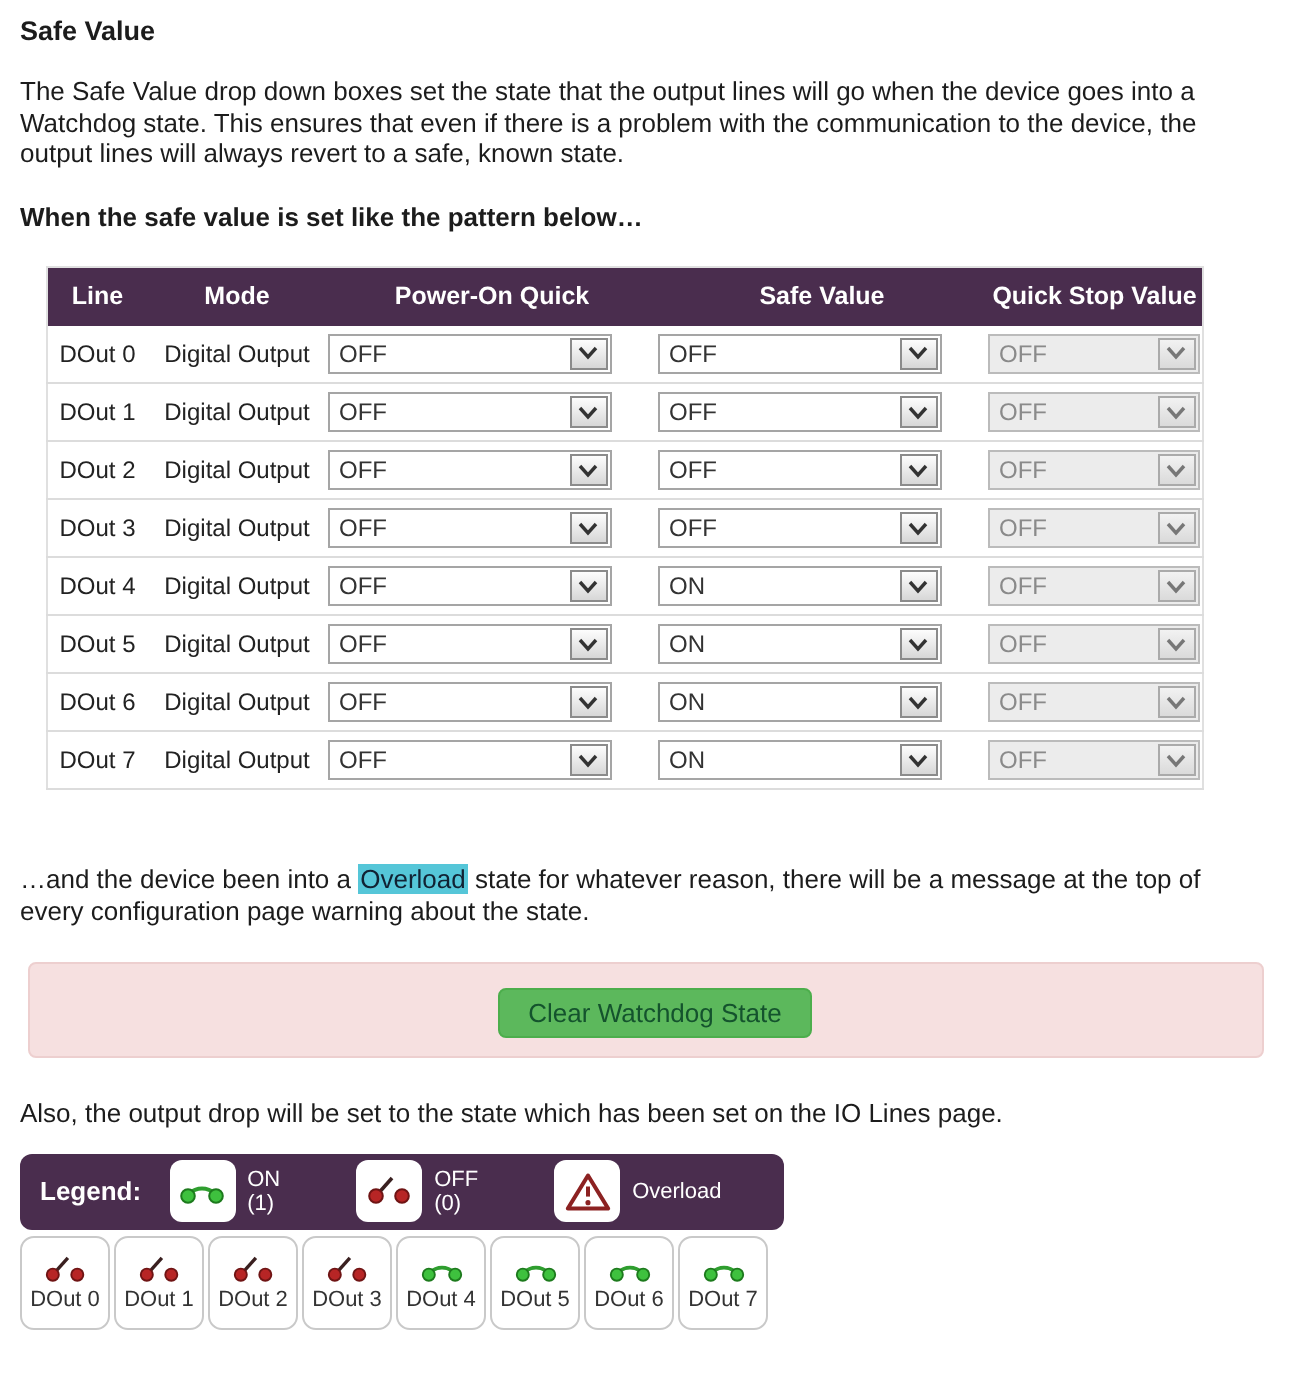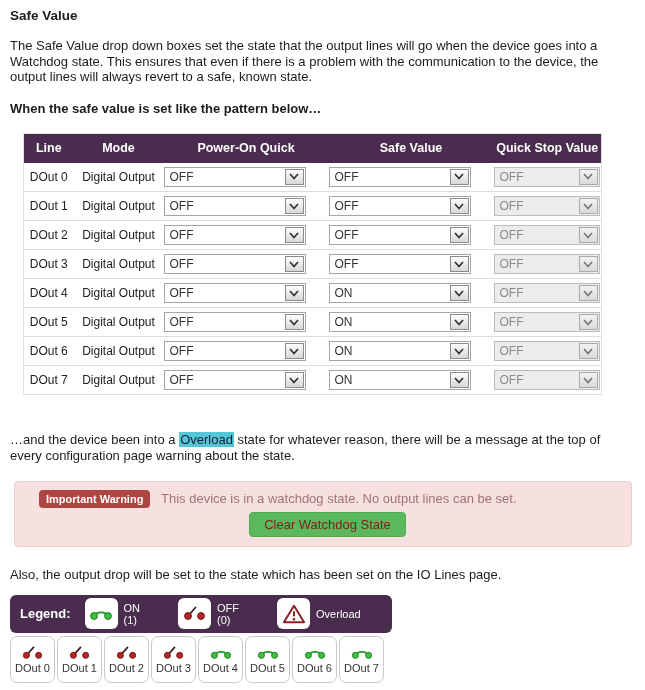--- a/index.html
+++ b/index.html
@@ -41,21 +41,21 @@
   .dd-disabled{background:#ececec;border-color:#bbb;}
   .dd-disabled .dd-val{color:#8a8a8a;}
   .dd-disabled .dd-btn{background:linear-gradient(#f2f2f2,#dadada);border-color:#aaa;}
   .dd-disabled polyline{stroke:#777;}
 
   
   .alert{margin:17px 0 0 4px;width:618px;background:var(--alert-bg);border:1px solid var(--alert-border);border-radius:4px;padding:8px 15px 9px 24px;}
   .badge{background:var(--badge-bg);color:#fff;font-size:11px;font-weight:bold;padding:3px 7px;border-radius:4px;display:inline-block;}
   .alert-msg{color:var(--alert-text);font-size:13px;margin-left:7px;}
   .alert-actions{text-align:center;margin-top:4px;}
-  .btn-green{background:var(--button-green);border:1px solid var(--button-green-border);color:#7f1d1d;font-family:"Liberation Sans",sans-serif;font-size:13px;padding:4px 14px;border-radius:4px;cursor:pointer;}
+  .btn-green{background:var(--button-green);border:1px solid var(--button-green-border);color:#14532d;font-family:"Liberation Sans",sans-serif;font-size:13px;padding:4px 14px;border-radius:4px;cursor:pointer;}
 
   
   .legend{margin:12px 12px 0 0;width:382px;height:38px;background:var(--header-purple);border-radius:6px;display:flex;align-items:center;padding:0 10px;}
   .legend-label{color:#fff;font-weight:bold;font-size:13px;margin-right:14px;}
   .legend-item{display:flex;align-items:center;margin-right:38px;}
   .legend-item:last-child{margin-right:0;}
   .tile{width:33px;height:31px;background:#fff;border-radius:6px;display:flex;align-items:center;justify-content:center;flex:none;margin-right:6px;}
   .legend-text{color:#fff;font-size:11px;line-height:12px;display:flex;flex-direction:column;}
 
   
@@ -367,24 +367,20 @@
               </span>
             </div>
           </td>
       </tr>
     </tbody>
   </table>
 
   <p class="para para-wd"><span>…and the device been into a </span><mark>Overload</mark><span> state for whatever reason, there will be a message at the top of every configuration page warning about the state.</span></p>
 
   <div class="alert">
-    <div class="alert-line">
-      <span class="badge">Important Warning</span>
-      <span class="alert-msg">This device is in a watchdog state. No output lines can be set.</span>
-    </div>
     <div class="alert-actions">
       <button class="btn-green">Clear Watchdog State</button>
     </div>
   </div>
 
   <p class="para para-io">Also, the output drop will be set to the state which has been set on the IO Lines page.</p>
 
   <div class="legend">
     <span class="legend-label">Legend:</span>
 

